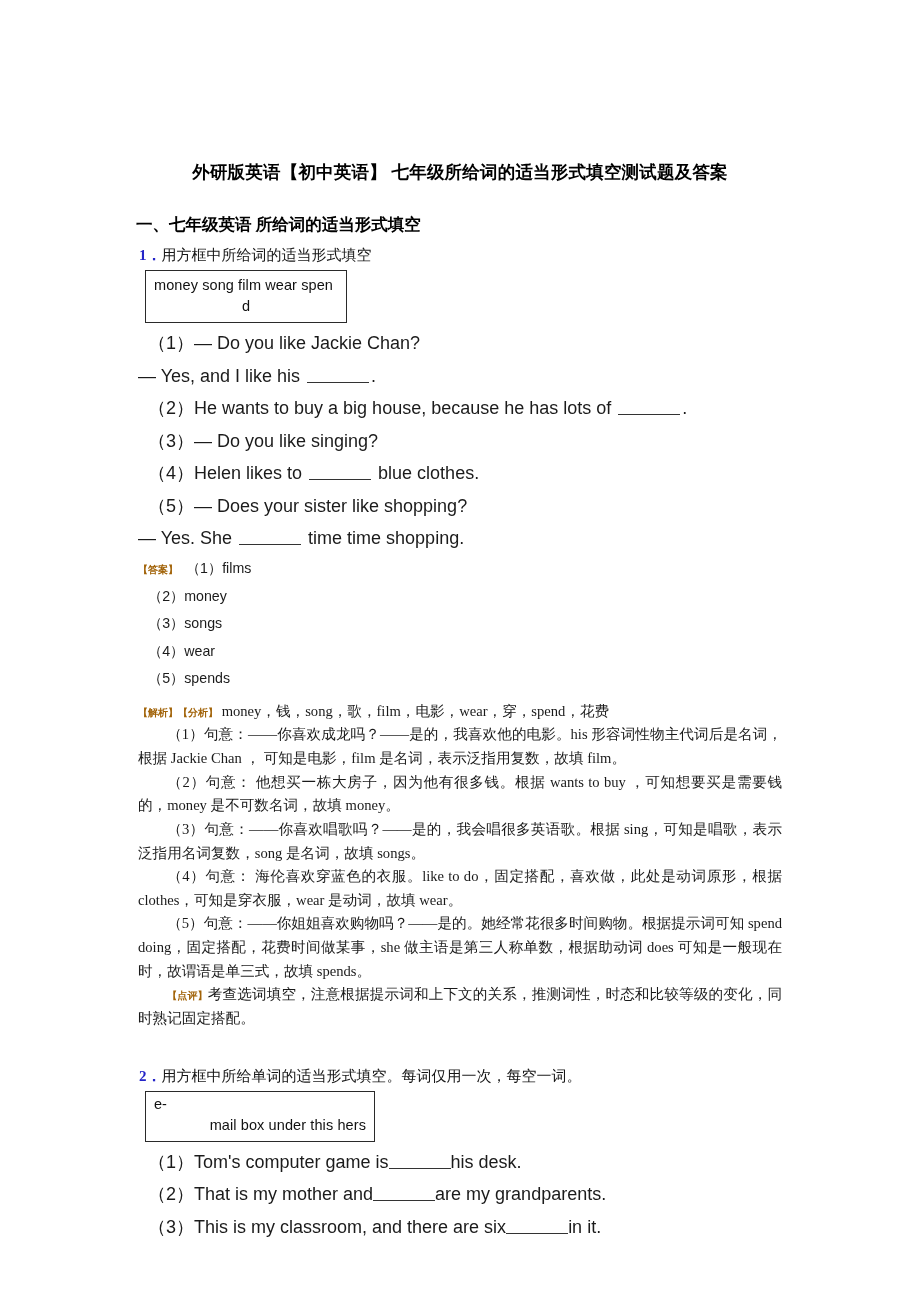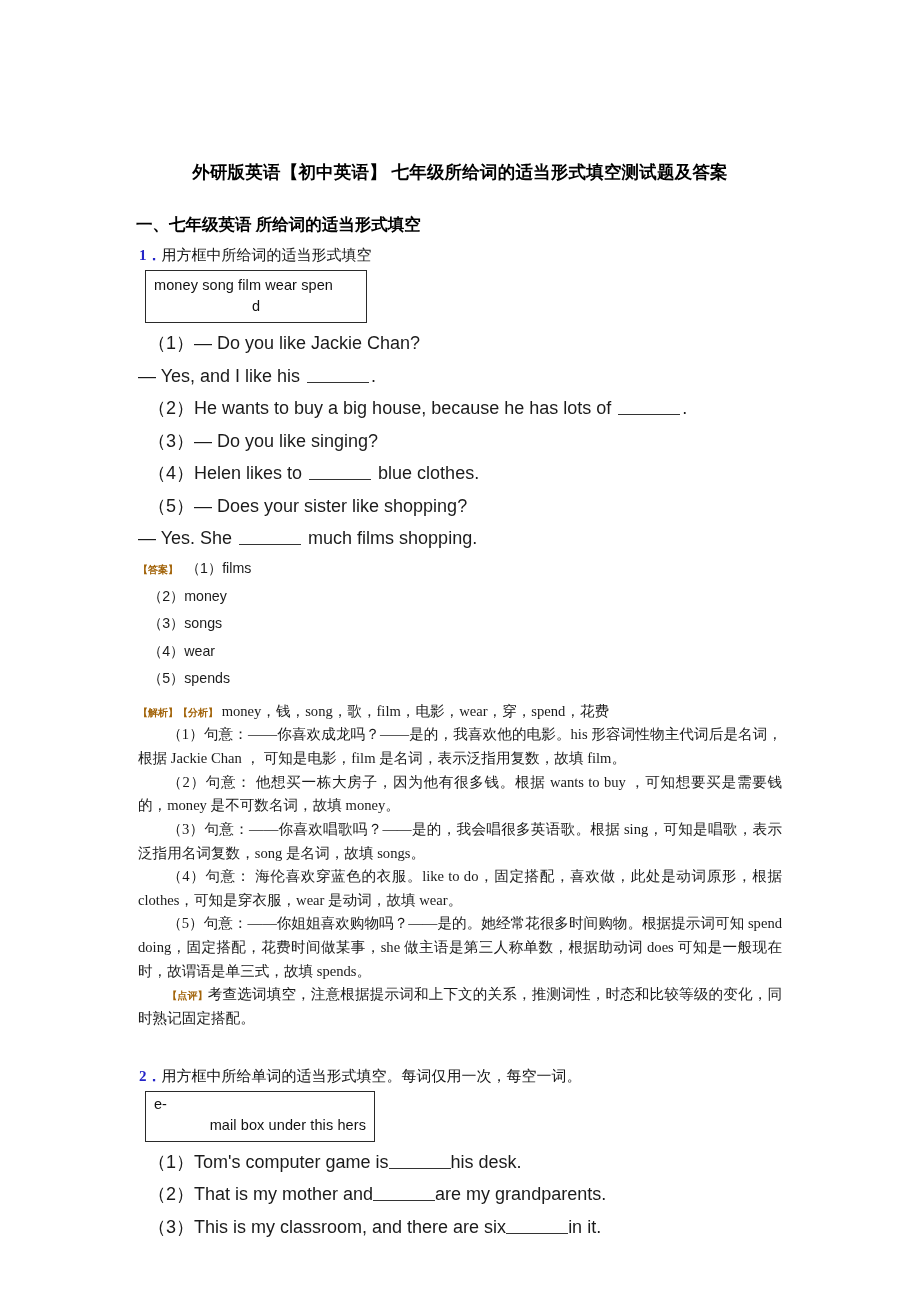--- a/index.html
+++ b/index.html
@@ -64,21 +64,21 @@
     border: 1.4px solid #2a2a2a;
     box-sizing: border-box;
     margin-top: 5px;
     margin-left: 7px;
     padding: 4px 8px 5px 8px;
     font-family: "Liberation Sans", "DejaVu Sans", sans-serif;
     font-size: 14.5px;
     color: #111111;
     line-height: 1.45;
   }
-  .wordbox-1 { width: 222px; }
+  .wordbox-1 { width: 202px; }
   .wordbox-1 .wb-line1 { text-align: left; letter-spacing: 0.1px; }
   .wordbox-1 .wb-line2 { text-align: center; }
   .wordbox-2 { width: 230px; padding-top: 2px; }
   .wordbox-2 .wb-line1 { text-align: left; }
   .wordbox-2 .wb-line2 { text-align: right; letter-spacing: 0.1px; }
 
   
   .ex-line {
     font-family: "Liberation Sans", "DejaVu Sans", sans-serif;
     font-size: 18px;
@@ -171,21 +171,21 @@
 
   <div class="ex-line indent">
     <span>（4）</span><span>Helen likes to </span><span class="blank w1"></span><span> blue clothes.</span>
   </div>
 
   <div class="ex-line indent">
     <span>（5）</span><span>— Does your sister like shopping?</span>
   </div>
 
   <div class="ex-line dialog">
-    <span>— Yes. She </span><span class="blank w1"></span><span> much films shopping.</span>
+    <span>— Yes. She </span><span class="blank w1"></span><span> time time shopping.</span>
   </div>
 
   <div class="ans-line">
     <span class="tag-blue">【答案】</span>&nbsp;&nbsp;<span>（1）films</span>
   </div>
   <div class="ans-line indent">（2）money</div>
   <div class="ans-line indent">（3）songs</div>
   <div class="ans-line indent">（4）wear</div>
   <div class="ans-line indent">（5）spends</div>
 

